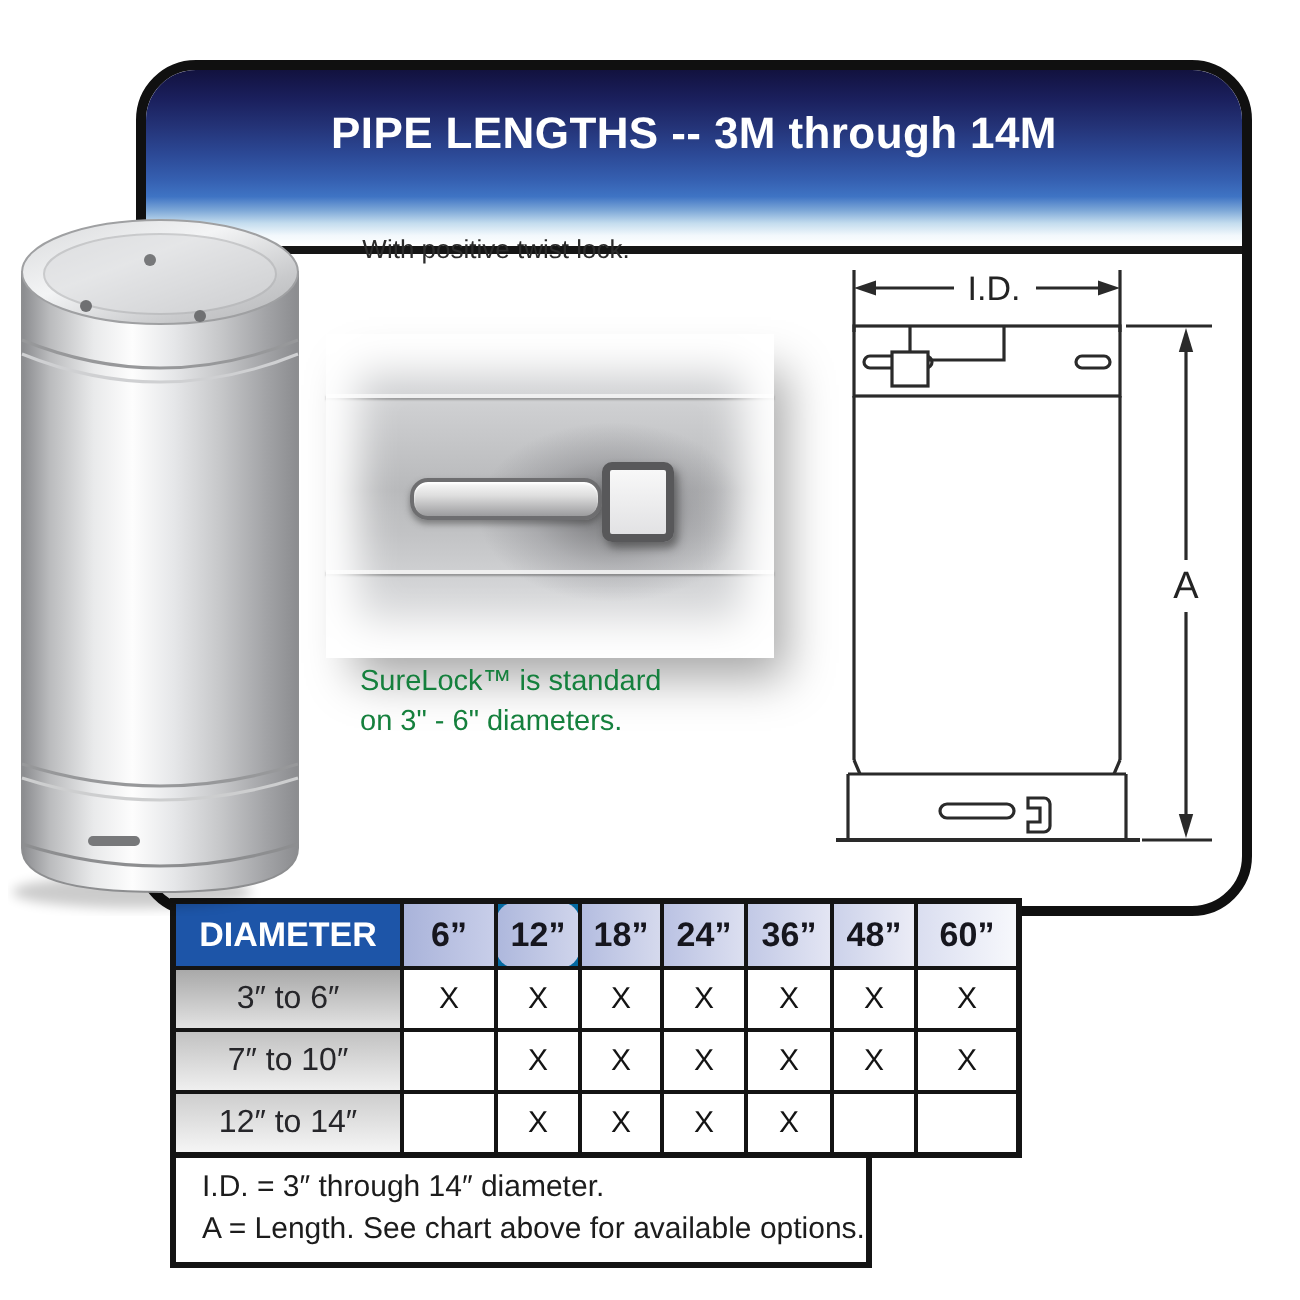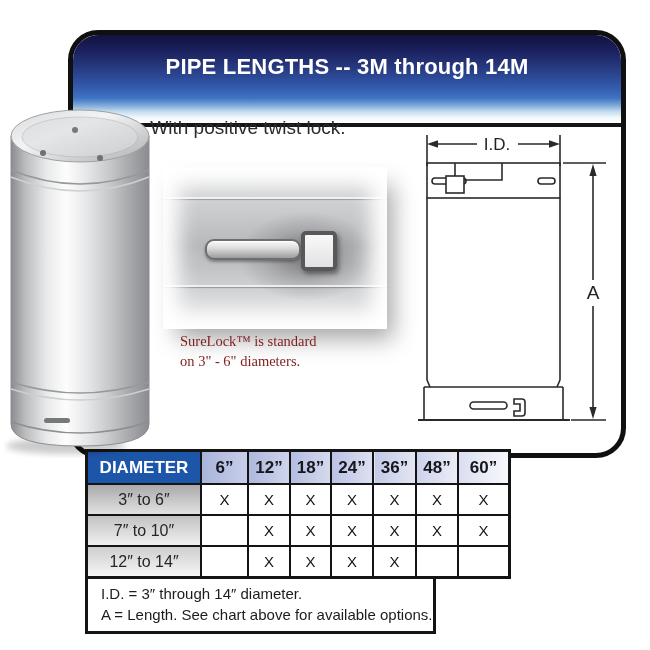--- a/index.html
+++ b/index.html
@@ -23,21 +23,21 @@
       #355fb0 62%, #3f74c4 72%, #7fa9d8 80%, #c3dcee 87%, #f2f8fc 94%, #ffffff 100%);
     border-bottom:4px solid #151515;
     display:flex;align-items:center;justify-content:center;
     padding-bottom:24px;
   }
   .banner-title{
     color:#ffffff;font-size:22px;font-weight:700;letter-spacing:.2px;
   }
   .caption-top{
     position:absolute;left:60px;top:82px;width:230px;text-align:center;
-    font-size:19px;color:#2b2b2b;
+    font-size:13px;color:#2b2b2b;
   }
 
   
   .inset{
     position:absolute;left:90px;top:132px;width:224px;height:162px;
     background:
       radial-gradient(ellipse 90px 60px at 64% 55%, rgba(55,55,58,.55), rgba(110,110,115,.28) 45%, rgba(200,200,200,0) 75%),
       linear-gradient(180deg,#ececec 0%,#d4d5d7 16%,#c6c7c9 32%,#b8b9bb 48%,#c2c3c5 62%,#d6d7d9 80%,#e9e9e9 100%);
     box-shadow:10px 14px 22px -4px rgba(0,0,0,.35);
   }
@@ -50,38 +50,38 @@
     box-shadow:0 2px 3px rgba(60,60,60,.5), inset 0 1px 1px #fff;
   }
   .lock-tab{
     position:absolute;left:138px;top:64px;width:28px;height:32px;border-radius:5px;
     background:linear-gradient(180deg,#f8f8f8,#e2e2e4);
     border:4px solid #58585a;
     box-shadow:2px 3px 4px rgba(50,50,50,.55);
   }
   .inset-glow{position:absolute;inset:0;box-shadow:inset 0 0 20px 16px #ffffff;pointer-events:none;}
   .inset-caption{
-    position:absolute;left:107px;top:296px;font-size:14.5px;line-height:20px;color:#7f1d1d;font-family:Liberation Serif, serif;
+    position:absolute;left:107px;top:296px;font-size:14.5px;line-height:20px;color:#15803d;
   }
 
   
   .diagram{position:absolute;left:337px;top:95px;}
   .diagram text{font-family:"Liberation Sans",sans-serif;fill:#232323;}
 
   
   .pipe-photo{position:absolute;left:4px;top:106px;z-index:5;}
 
   
   .bottom{position:absolute;left:85px;top:449px;z-index:2;}
   table.sizes{border-collapse:collapse;table-layout:fixed;background:#0369a1;border:3px solid var(--line,#141414);}
   table.sizes th,table.sizes td{border:2px solid var(--line,#141414);padding:0;text-align:center;vertical-align:middle;}
   th.diam{width:112px;background:var(--header-blue,#1d55a8);color:#fff;font-size:17px;font-weight:700;height:31px;}
   th.size{font-size:17px;font-weight:700;color:#16161e;}
   th.c1{width:45px;background:linear-gradient(90deg,#a9b3da,#c8cee9);}
-  th.c2{width:40px;background:linear-gradient(90deg,#aeb8dd,#cfd4eb);}
+  th.c2{width:40px;background:linear-gradient(90deg,#aeb8dd,#cfd4eb);border-radius:10px;}
   th.c3{width:39px;background:linear-gradient(90deg,#b4bde0,#d5d9ed);}
   th.c4{width:40px;background:linear-gradient(90deg,#bac2e3,#dcdff0);}
   th.c5{width:41px;background:linear-gradient(90deg,#c2c9e6,#e3e5f3);}
   th.c6{width:40px;background:linear-gradient(90deg,#ccd2ea,#ebecf6);}
   th.c7{width:49px;background:linear-gradient(90deg,#dade F0,#f7f8fc);}
   th.c7{background:linear-gradient(90deg,#dadef0,#f7f8fc);}
   td.label{font-size:16px;color:#26262a;height:29px;}
   tr.r1 td.label{background:linear-gradient(180deg,#a9a9a9,#e2e2e2);}
   tr.r2 td.label{background:linear-gradient(180deg,#c2c2c2,#efefef);}
   tr.r3 td.label{background:linear-gradient(180deg,#cecece,#f5f5f5);}

